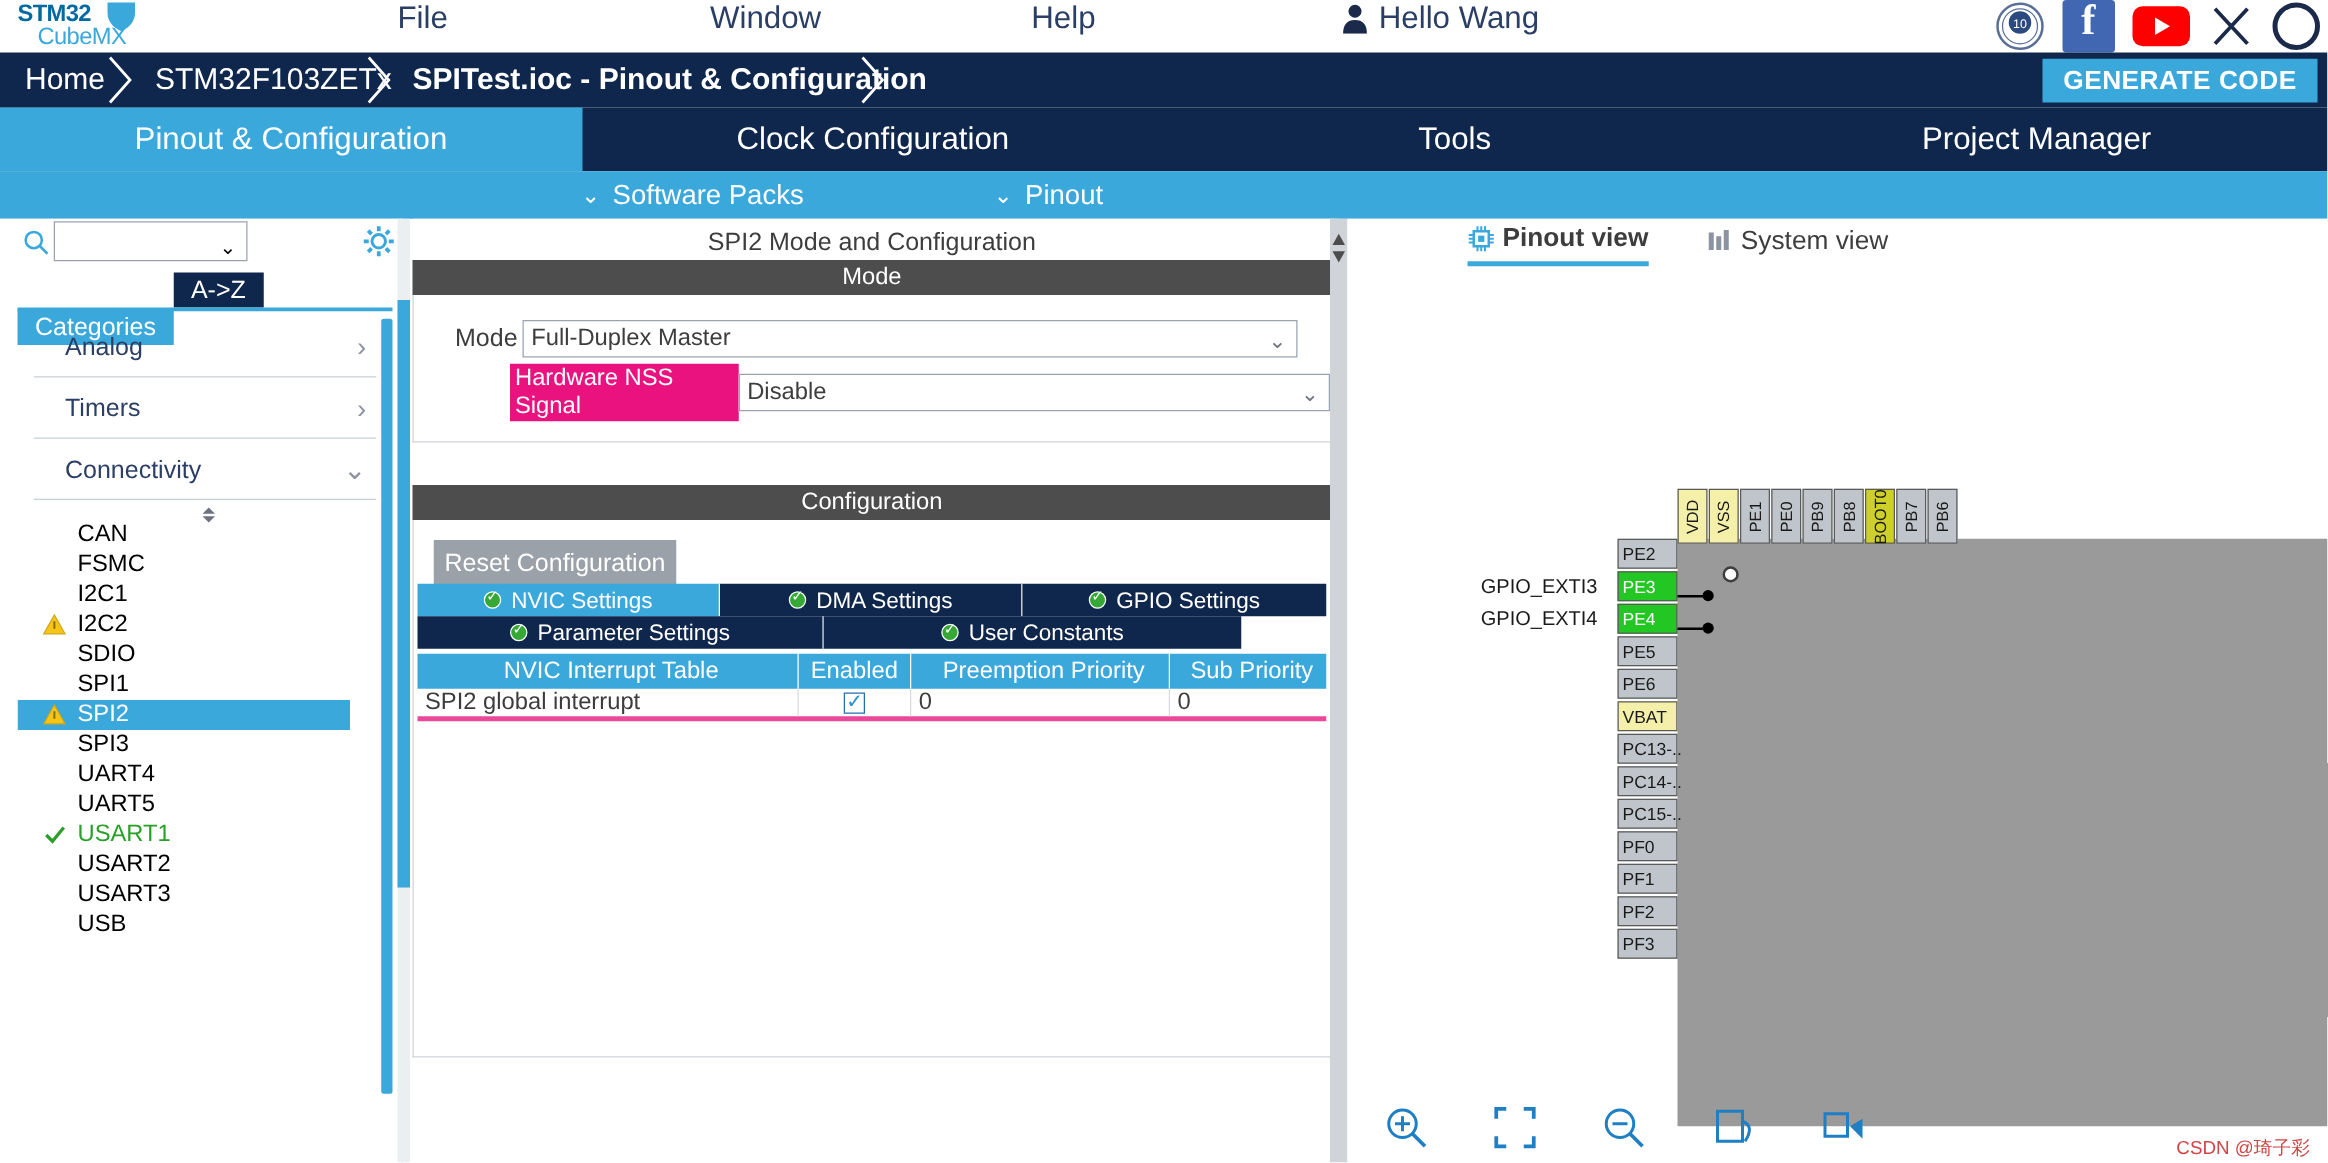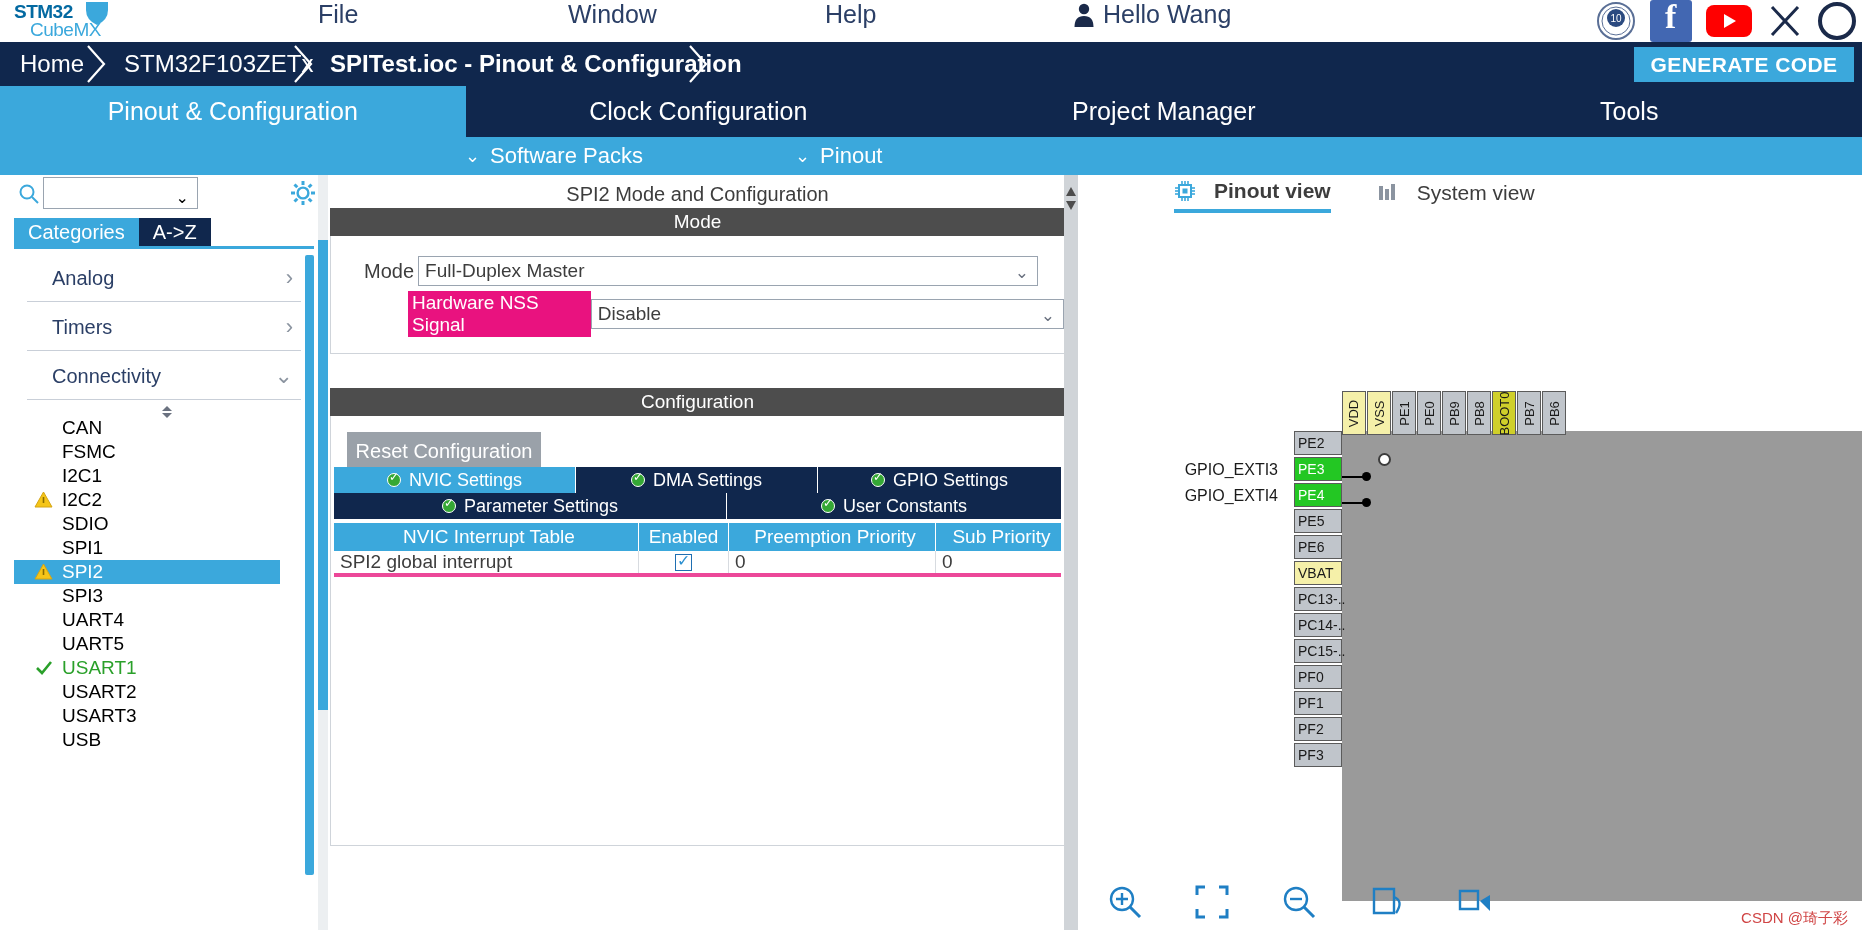--- a/index.html
+++ b/index.html
@@ -82,21 +82,21 @@
              background: #ffffff; border-right: 1px solid #c8c8c8; }
   .search-icon { position: absolute; left: 18px; top: 8px; width: 22px; height: 22px; }
   .search-box { position: absolute; left: 43px; top: 2px; width: 155px; height: 32px;
                 border: 1px solid #9aa4b0; background: #fff; }
   .search-caret { position: absolute; right: 8px; top: 10px; }
   .gear-icon { position: absolute; left: 290px; top: 5px; width: 26px; height: 26px; cursor: pointer; }
 
   .catrow { position: absolute; left: 14px; top: 43px; display: flex; }
   .cattab { height: 28px; padding: 0 14px; display: flex; align-items: center;
             font-size: 20px; color: #fff; cursor: pointer; }
-  .cattab.sel { background: #3ba8dc; }
+  .cattab.sel { background: #3ba8dc; margin-top: 30px; }
   .cattab.unsel { background: #10274d; }
   .cat-underline { position: absolute; left: 14px; top: 71px; width: 300px; height: 3px; background: #3ba8dc; }
 
   .tree { position: absolute; left: 14px; top: 78px; width: 300px; height: 672px; overflow: hidden; }
   .grp { position: relative; height: 49px; border-bottom: 1px solid #c9cfd8; margin: 0 13px; }
   .grp-label { position: absolute; left: 25px; top: 14px; font-size: 20px; color: #2b3f66; }
   .grp-arrow { position: absolute; right: 8px; top: 12px; color: #8b94a0; font-size: 22px; }
   .updown { position: absolute; left: 145px; top: 5px; width: 16px; height: 14px; }
   .leaf { height: 24px; display: flex; align-items: center; padding-left: 48px;
           font-size: 19px; color: #000000; position: relative; cursor: pointer; }
@@ -159,21 +159,21 @@
   .sp-up { top: 12px; border-left: 5px solid transparent; border-right: 5px solid transparent;
            border-bottom: 9px solid #4d4d4d; }
   .sp-dn { top: 26px; border-left: 5px solid transparent; border-right: 5px solid transparent;
            border-top: 9px solid #4d4d4d; }
   .center-scroll { position: absolute; left: 318px; top: 175px; width: 10px; height: 755px; background: #eceff1; }
   .center-scroll-thumb { position: absolute; left: 318px; top: 240px; width: 10px; height: 470px; background: #3ba8dc; }
 
   
   .rightpanel { position: absolute; left: 1078px; top: 175px; width: 784px; height: 755px; background: #ffffff; }
   .viewtabs { position: absolute; left: 96px; top: 4px; display: flex; gap: 46px; align-items: center; }
-  .vtab { display: flex; align-items: center; gap: 18px; font-size: 21px; color: #3d3d3d; cursor: pointer;
+  .vtab { display: flex; align-items: center; gap: 6px; font-size: 21px; color: #3d3d3d; cursor: pointer;
           padding-bottom: 6px; }
   .vtab.active { border-bottom: 4px solid #3ba8dc; font-weight: bold; }
 
   .chip-area { position: absolute; left: 0; top: 56px; width: 784px; height: 640px; }
   .chip-body { position: absolute; left: 264px; top: 200px; width: 520px; height: 470px; background: #9a9a9a; }
   .toppins { position: absolute; left: 264px; top: 160px; height: 44px; display: flex; }
   .toppin { width: 24px; height: 44px; border: 1px solid #5b5b5b; margin-right: 1px;
             display: flex; align-items: center; justify-content: center; position: relative; }
   .toppin span { transform: rotate(-90deg); font-size: 13px; white-space: nowrap; color: #1a1a1a; }
   .leftpins { position: absolute; left: 216px; top: 200px; width: 48px; }
@@ -249,22 +249,22 @@
     <path d="M10 4 L26 22 L10 40" stroke="#ffffff" stroke-width="2.2" fill="none"></path>
   </svg>
   <svg class="chev" style="left:680px" viewBox="0 0 44 44">
     <path d="M10 4 L26 22 L10 40" stroke="#ffffff" stroke-width="2.2" fill="none"></path>
   </svg>
   <div class="gen-code">GENERATE CODE</div>
 
   <div class="maintabs">
     <div class="mtab active">Pinout &amp; Configuration</div>
     <div class="mtab">Clock Configuration</div>
+    <div class="mtab">Tools</div>
     <div class="mtab">Project Manager</div>
-    <div class="mtab">Tools</div>
   </div>
 
   <div class="subtabs">
     <div class="stab stab-sp">
       <span class="cv">⌄</span>
       <span>Software Packs</span>
     </div>
     <div class="stab stab-po">
       <span class="cv">⌄</span>
       <span>Pinout</span>
@@ -417,21 +417,21 @@
         <div class="cfgtab" style="width:242px">
           <span class="ok-dot"></span>
           <span>DMA Settings</span>
         </div>
         <div class="cfgtab" style="width:243px; border-right:none">
           <span class="ok-dot"></span>
           <span>GPIO Settings</span>
         </div>
       </div>
       <div class="cfgrow">
-        <div class="cfgtab" style="width:393px">
+        <div class="cfgtab" style="width:325px">
           <span class="ok-dot"></span>
           <span>Parameter Settings</span>
         </div>
         <div class="cfgtab" style="width:334px; border-right:none">
           <span class="ok-dot"></span>
           <span>User Constants</span>
         </div>
       </div>
     </div>
 

